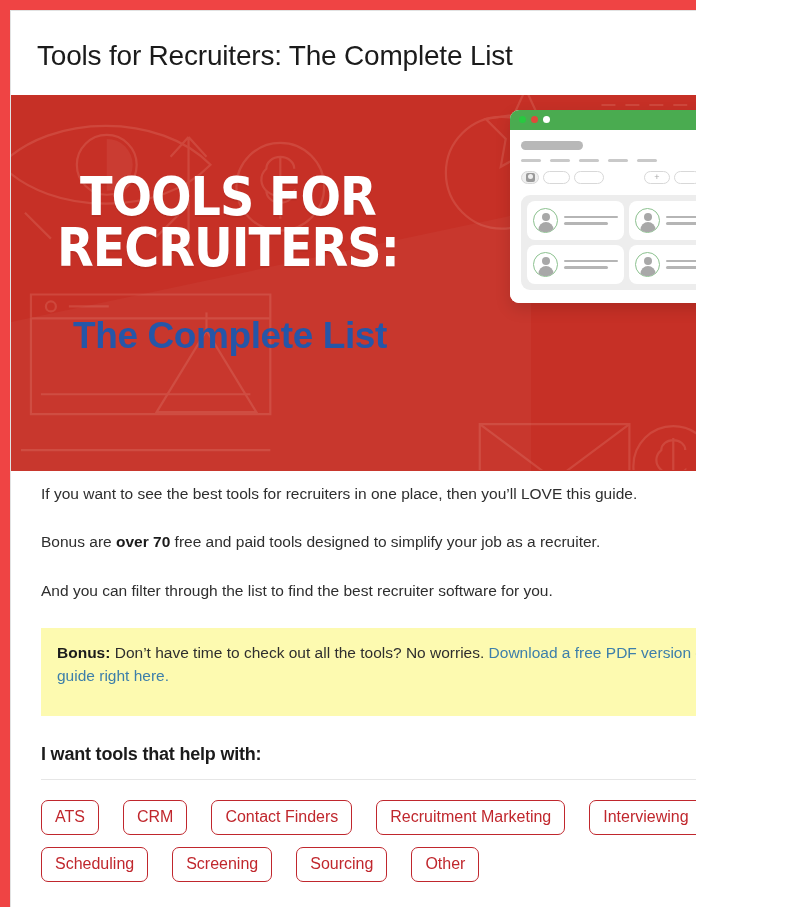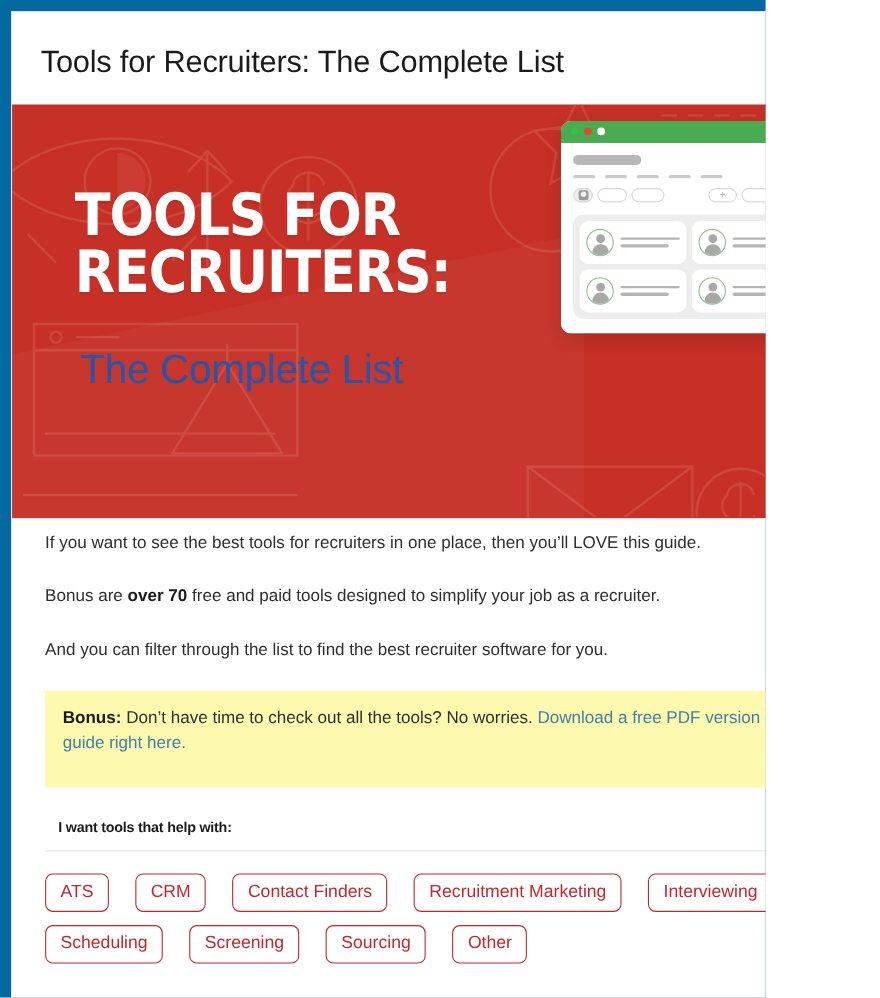--- a/index.html
+++ b/index.html
@@ -6,21 +6,21 @@
   html, body {
     margin: 0; padding: 0;
     width: 800px; height: 907px;
     background: #ffffff;
     font-family: "Liberation Sans", sans-serif;
     -webkit-font-smoothing: antialiased;
   }
   #page {
     position: relative;
     width: 696px; height: 907px;
-    background: #0369a1;
+    background: #ef4444;
     overflow: hidden;
   }
   .card {
     position: absolute;
     left: 10px; top: 10px;
     width: 781px; min-height: 897px;
     background: #ffffff;
     border-left: 1px solid #e2e2e2;
     border-right: 1px solid #e2e2e2;
     border-top: 1px solid #e2e2e2;
@@ -54,37 +54,38 @@
     width: 560px; height: 320px;
     background: rgba(255,255,255,0.035);
     transform: skewY(-12deg);
   }
   .hero-inner {
     position: relative;
     height: 100%;
   }
   .hero-title {
     position: absolute;
-    left: 57px; top: 76px;
+    left: 46px; top: 76px;
     color: #ffffff;
     font-weight: bold;
     font-size: 53px;
     line-height: 0.97;
     letter-spacing: -1px;
     text-transform: uppercase;
     font-family: "DejaVu Sans", sans-serif;
     font-stretch: condensed;
     white-space: pre-line;
     text-shadow: 0 2px 0 rgba(0,0,0,0.06);
+    text-align: center;
   }
   .hero-subtitle {
     position: absolute;
     left: 62px; top: 220px;
     color: #2556a8;
-    font-weight: normal;
+    font-weight: bold;
     font-size: 37px;
     letter-spacing: -0.4px;
     font-family: "Liberation Sans", sans-serif;
   }
 
   
   .mockup {
     position: absolute;
     right: 47px; top: 15px;
     width: 233px;
@@ -183,22 +184,22 @@
     background: #fdfab0;
     padding: 13px 16px 28px 16px;
     font-size: 15.5px;
     line-height: 1.5;
     color: #2e2e2e;
   }
   .bonus b { font-weight: bold; color: #1b1b1b; }
   .bonus a { color: #3d7faa; text-decoration: none; }
 
   .filter-heading {
-    margin: 28px 0 0 12px;
-    font-size: 13px;
+    margin: 28px 0 0 0;
+    font-size: 18px;
     font-weight: bold;
     color: #1b1b1b;
     letter-spacing: -0.2px;
   }
   .divider {
     margin-top: 14px;
     height: 1px;
     background: #e6e6e6;
   }
   .chip-rows { margin-top: 20px; padding-bottom: 24px; }

